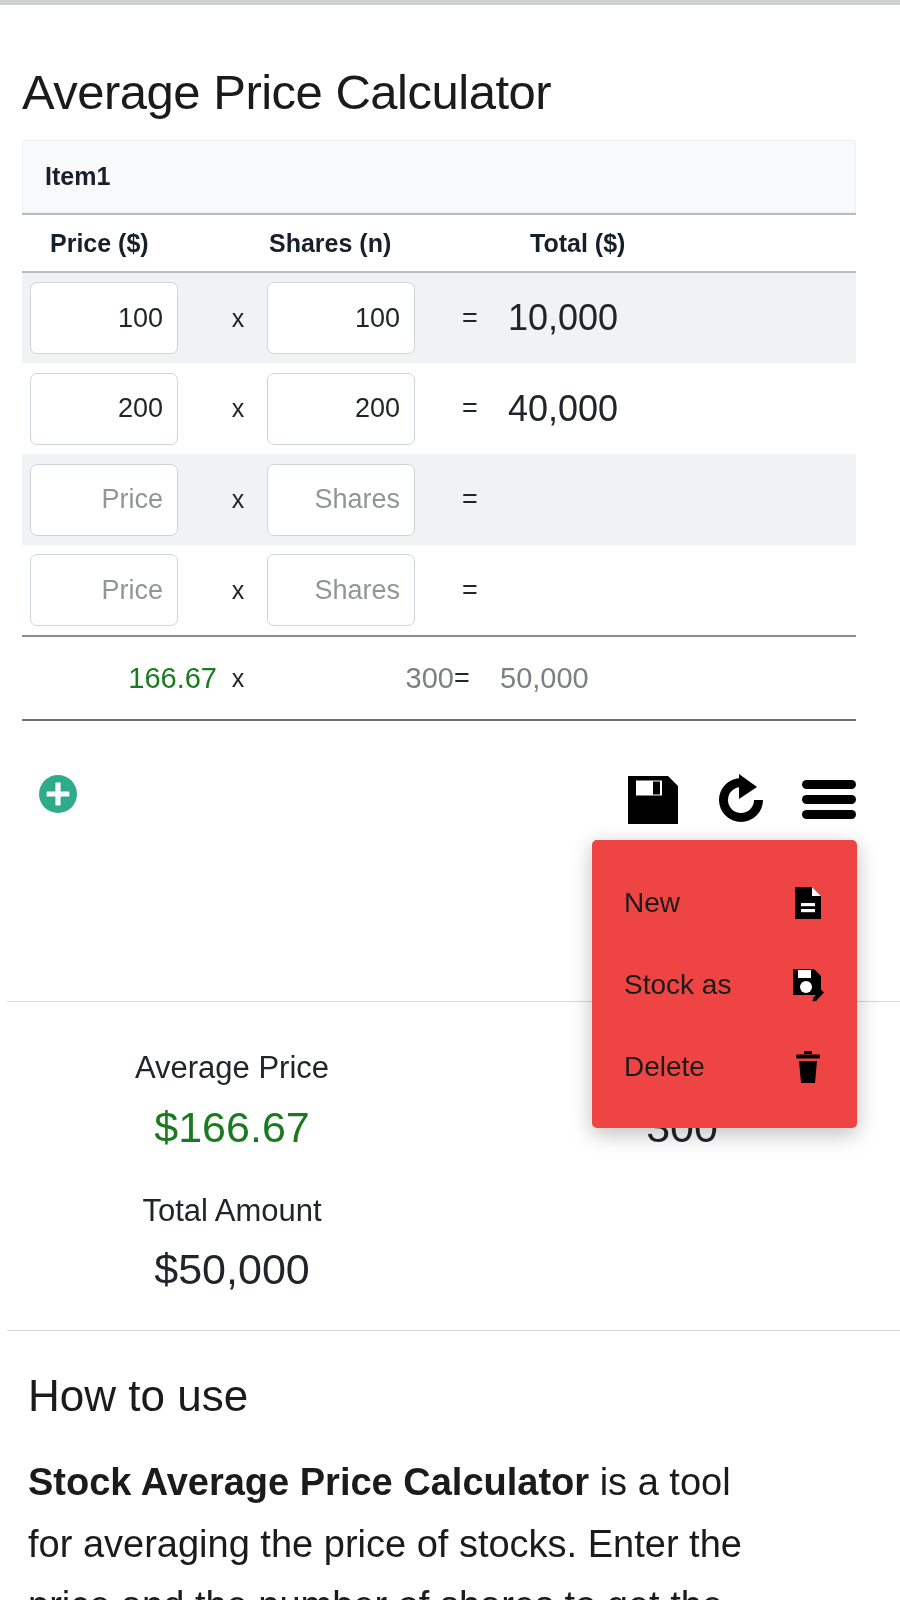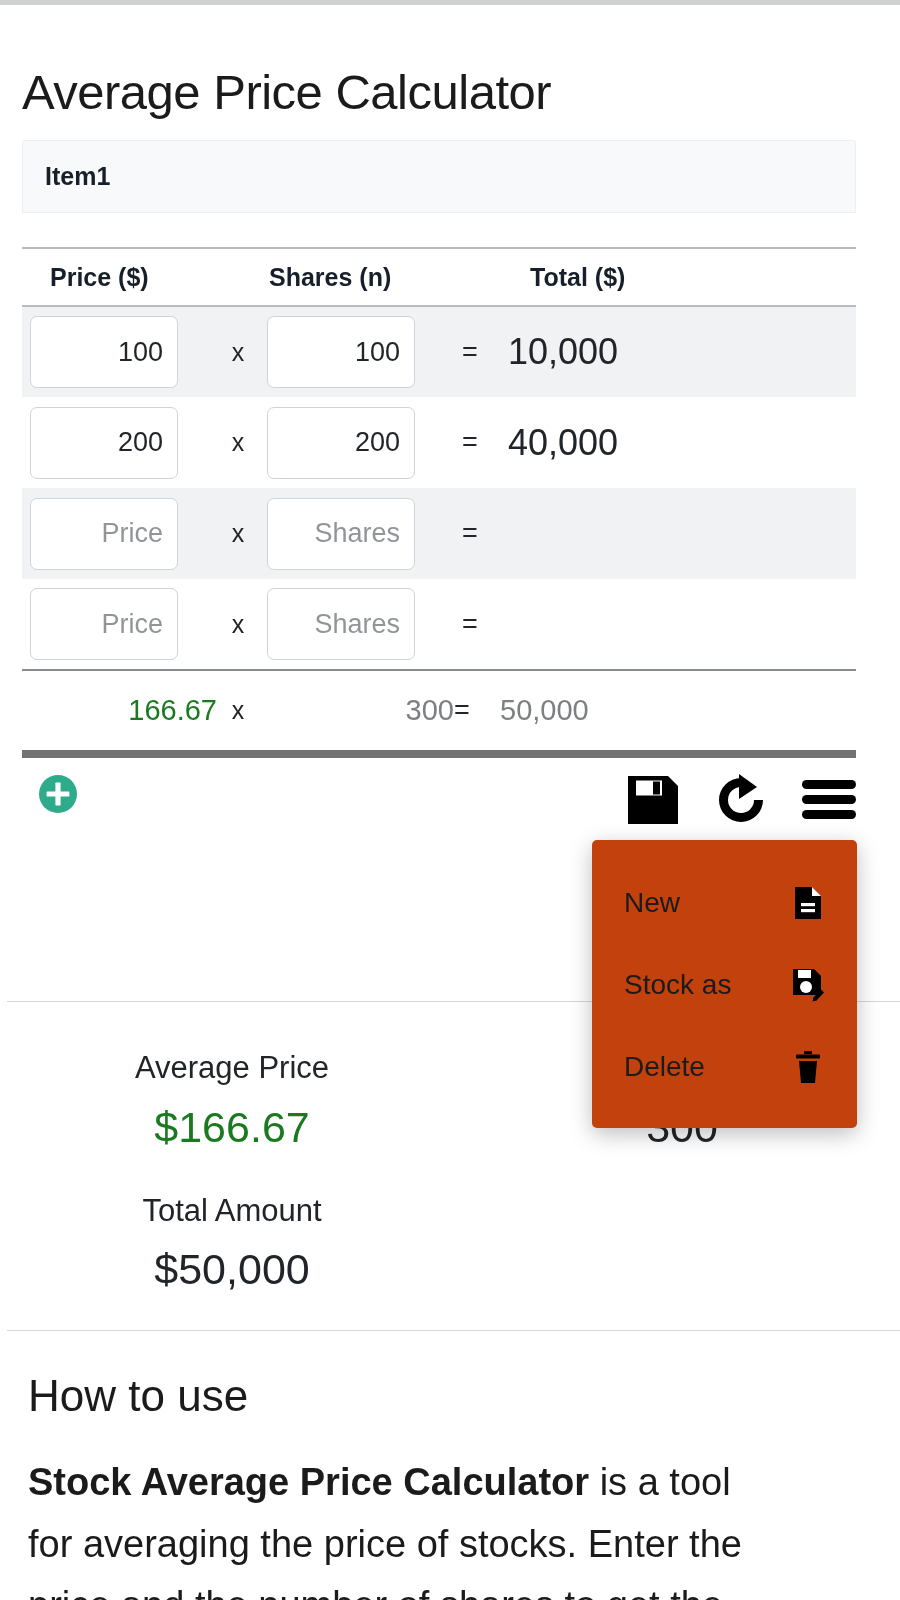--- a/index.html
+++ b/index.html
@@ -61,21 +61,20 @@
     font-size: 25px;
     font-weight: bold;
     color: #17202a;
   }
 
   
   .calc-table {
     width: 100%;
     border-collapse: collapse;
     table-layout: fixed;
-    margin-top: 34px;
   }
   .calc-table col.c-price  { width: 195px; }
   .calc-table col.c-x      { width: 42px;  }
   .calc-table col.c-shares { width: 195px; }
   .calc-table col.c-eq     { width: 46px;  }
   .calc-table col.c-total  { width: 356px; }
 
   .calc-table thead th {
     border-top: 2px solid #b9bcbe;
     border-bottom: 2px solid #b9bcbe;
@@ -131,21 +130,21 @@
     font-size: 36px;
     color: #212529;
     padding-left: 30px;
     text-align: left;
   }
 
   
   .calc-table tfoot tr { height: 84px; }
   .calc-table tfoot td {
     border-top: 2px solid #8a8d90;
-    border-bottom: 8px solid #737373;
+    border-bottom: 2px solid #737373;
     padding: 0;
     vertical-align: middle;
   }
   .sum-price {
     font-size: 29px;
     color: #1b7a1f;
     text-align: right;
     padding-right: 22px;
   }
   .sum-x {
@@ -228,21 +227,21 @@
     cursor: pointer;
     margin-right: 0px;
   }
 
   
   .dropdown-menu {
     position: absolute;
     left: 592px; top: 840px;
     width: 265px;
     padding: 22px 0 20px 0;
-    background: #c2410c;
+    background: #ef4444;
     border-radius: 5px;
     box-shadow: 0 6px 22px rgba(0,0,0,0.26);
     z-index: 50;
   }
   .menu-item {
     display: flex;
     align-items: center;
     justify-content: space-between;
     height: 82px;
     padding: 0 32px 0 32px;

